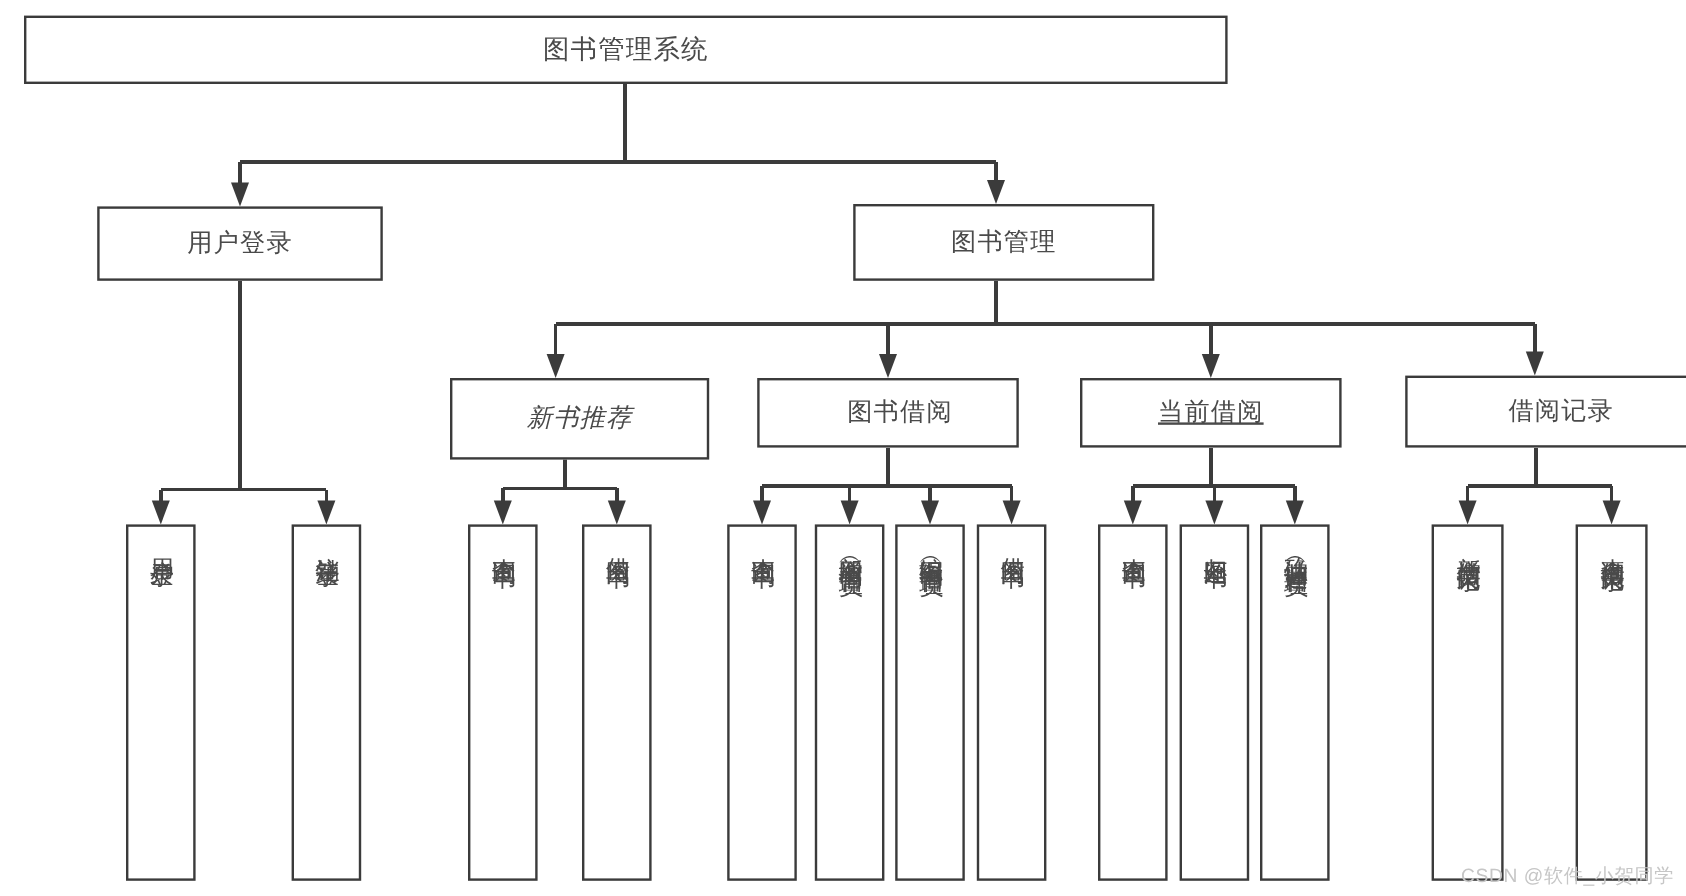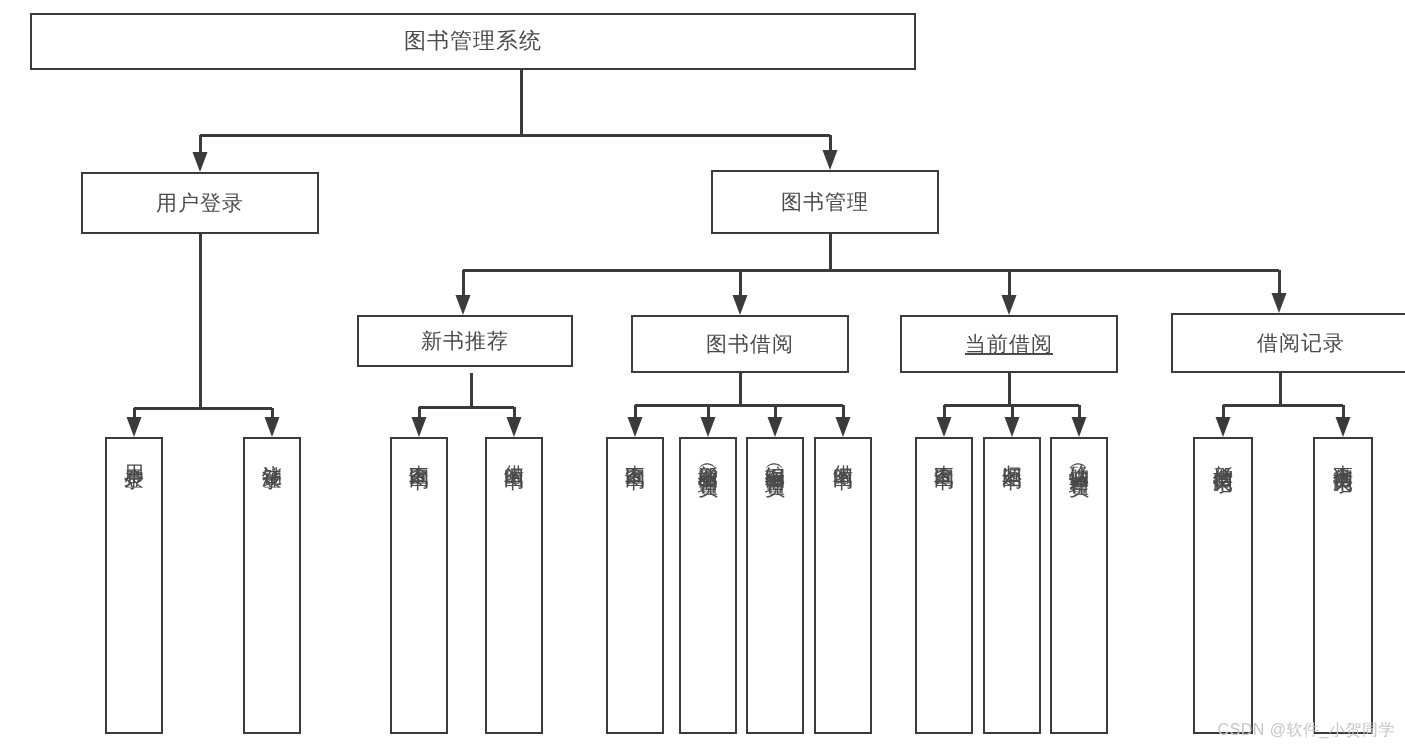--- a/index.html
+++ b/index.html
@@ -105,34 +105,34 @@
         <polygon points="1004.5,417 1019.5,417 1012,437" fill="#3b3b3b"></polygon>
         <line x1="1079" y1="405" x2="1079" y2="420" stroke="#3b3b3b" stroke-width="3" shape-rendering="crispEdges"></line>
         <polygon points="1071.5,417 1086.5,417 1079,437" fill="#3b3b3b"></polygon>
         <line x1="1223" y1="405" x2="1223" y2="420" stroke="#3b3b3b" stroke-width="3" shape-rendering="crispEdges"></line>
         <polygon points="1215.5,417 1230.5,417 1223,437" fill="#3b3b3b"></polygon>
         <line x1="1343" y1="405" x2="1343" y2="420" stroke="#3b3b3b" stroke-width="3" shape-rendering="crispEdges"></line>
         <polygon points="1335.5,417 1350.5,417 1343,437" fill="#3b3b3b"></polygon>
       </g>
   </svg>
 
-  <div class="node root horiz" id="node-root" style="left: 30px; top: 13px; width: 886px; height: 57px;">
+  <div class="node root horiz" id="node-root" style="left: 20px; top: 13px; width: 1003px; height: 57px;">
     <span class="hlabel">图书管理系统</span>
   </div>
 
   <div id="level1-container">
       <div class="node horiz" style="left: 81px; top: 172px; width: 238px; height: 62px;">
         <span class="hlabel">用户登录</span>
       </div>
-      <div class="node horiz" style="left: 711px; top: 170px; width: 228px; height: 64px;">
+      <div class="node horiz" style="left: 711px; top: 170px; width: 251px; height: 64px;">
         <span class="hlabel">图书管理</span>
       </div>
     </div>
   <div id="level2-container">
-      <div class="node horiz" style="left: 357px; top: 315px; width: 216px; height: 52px;">
+      <div class="node horiz" style="left: 375px; top: 315px; width: 216px; height: 68px; font-style: italic;">
         <span class="hlabel">新书推荐</span>
       </div>
       <div class="node horiz" style="left: 631px; top: 315px; width: 218px; height: 58px; padding-left: 20px;">
         <span class="hlabel">图书借阅</span>
       </div>
       <div class="node horiz" style="left: 900px; top: 315px; width: 218px; height: 58px; text-decoration: underline;">
         <span class="hlabel">当前借阅</span>
       </div>
       <div class="node horiz" style="left: 1171px; top: 313px; width: 260px; height: 60px;">
         <span class="hlabel">借阅记录</span>

